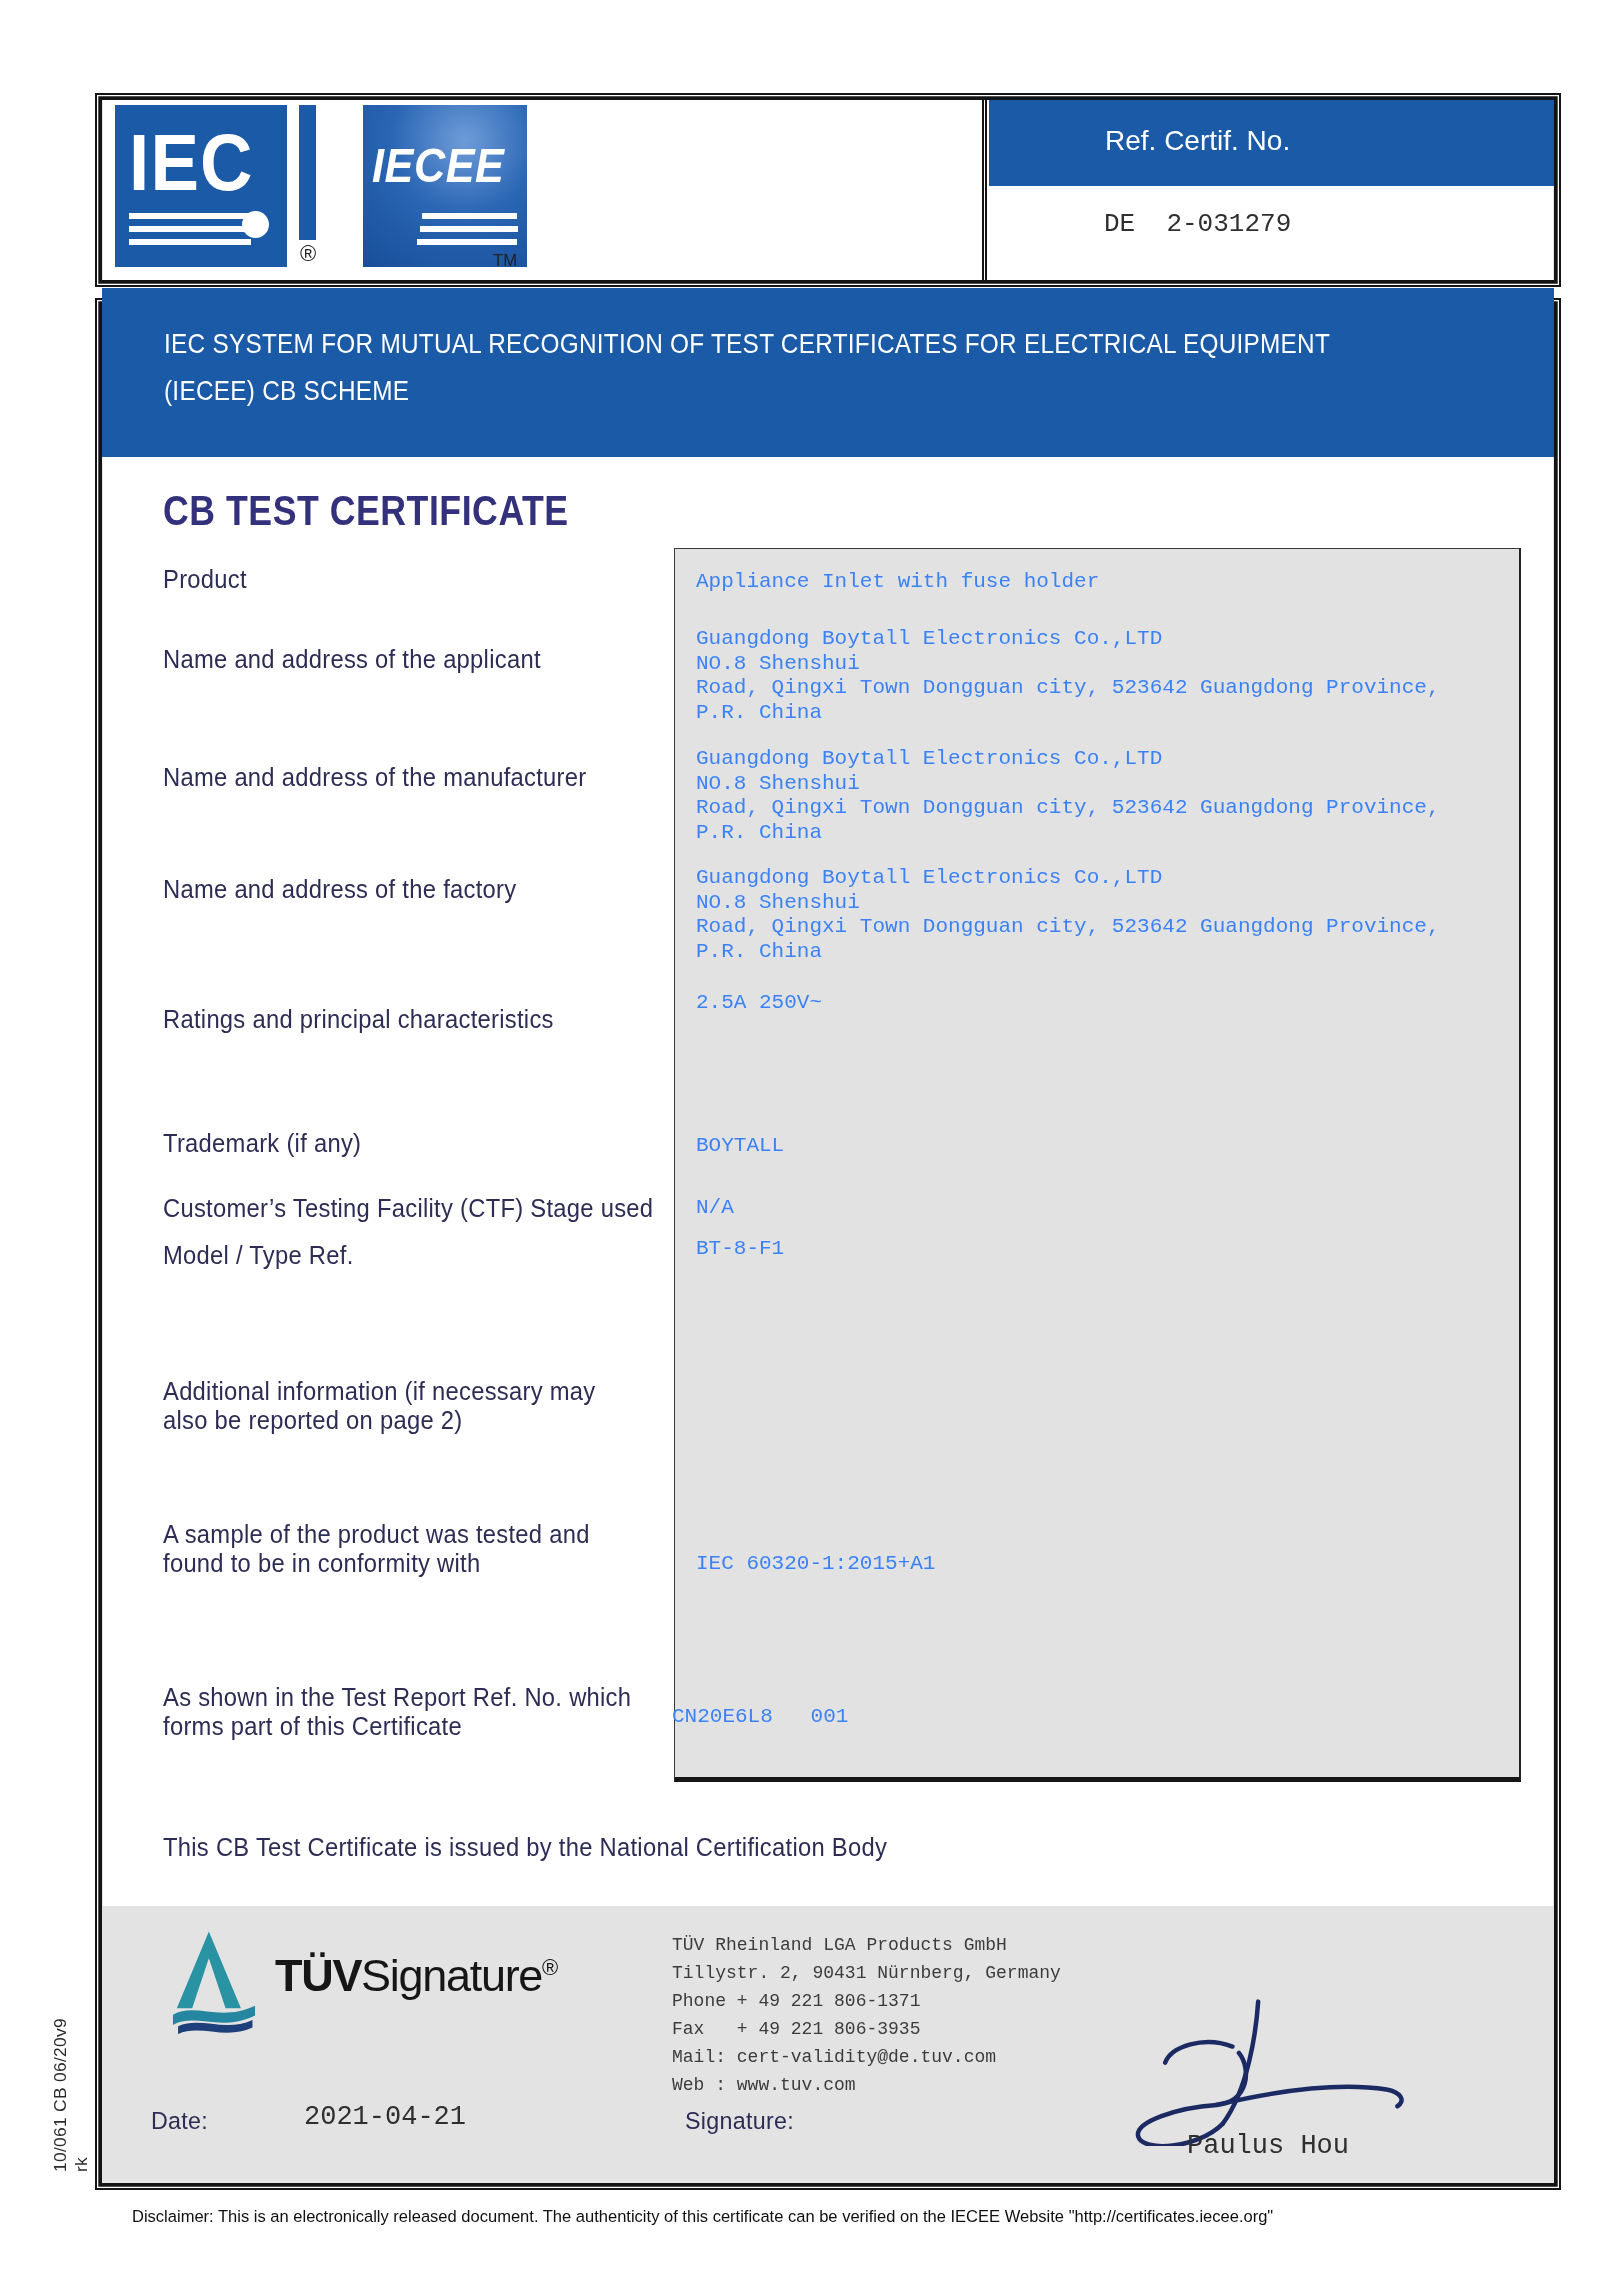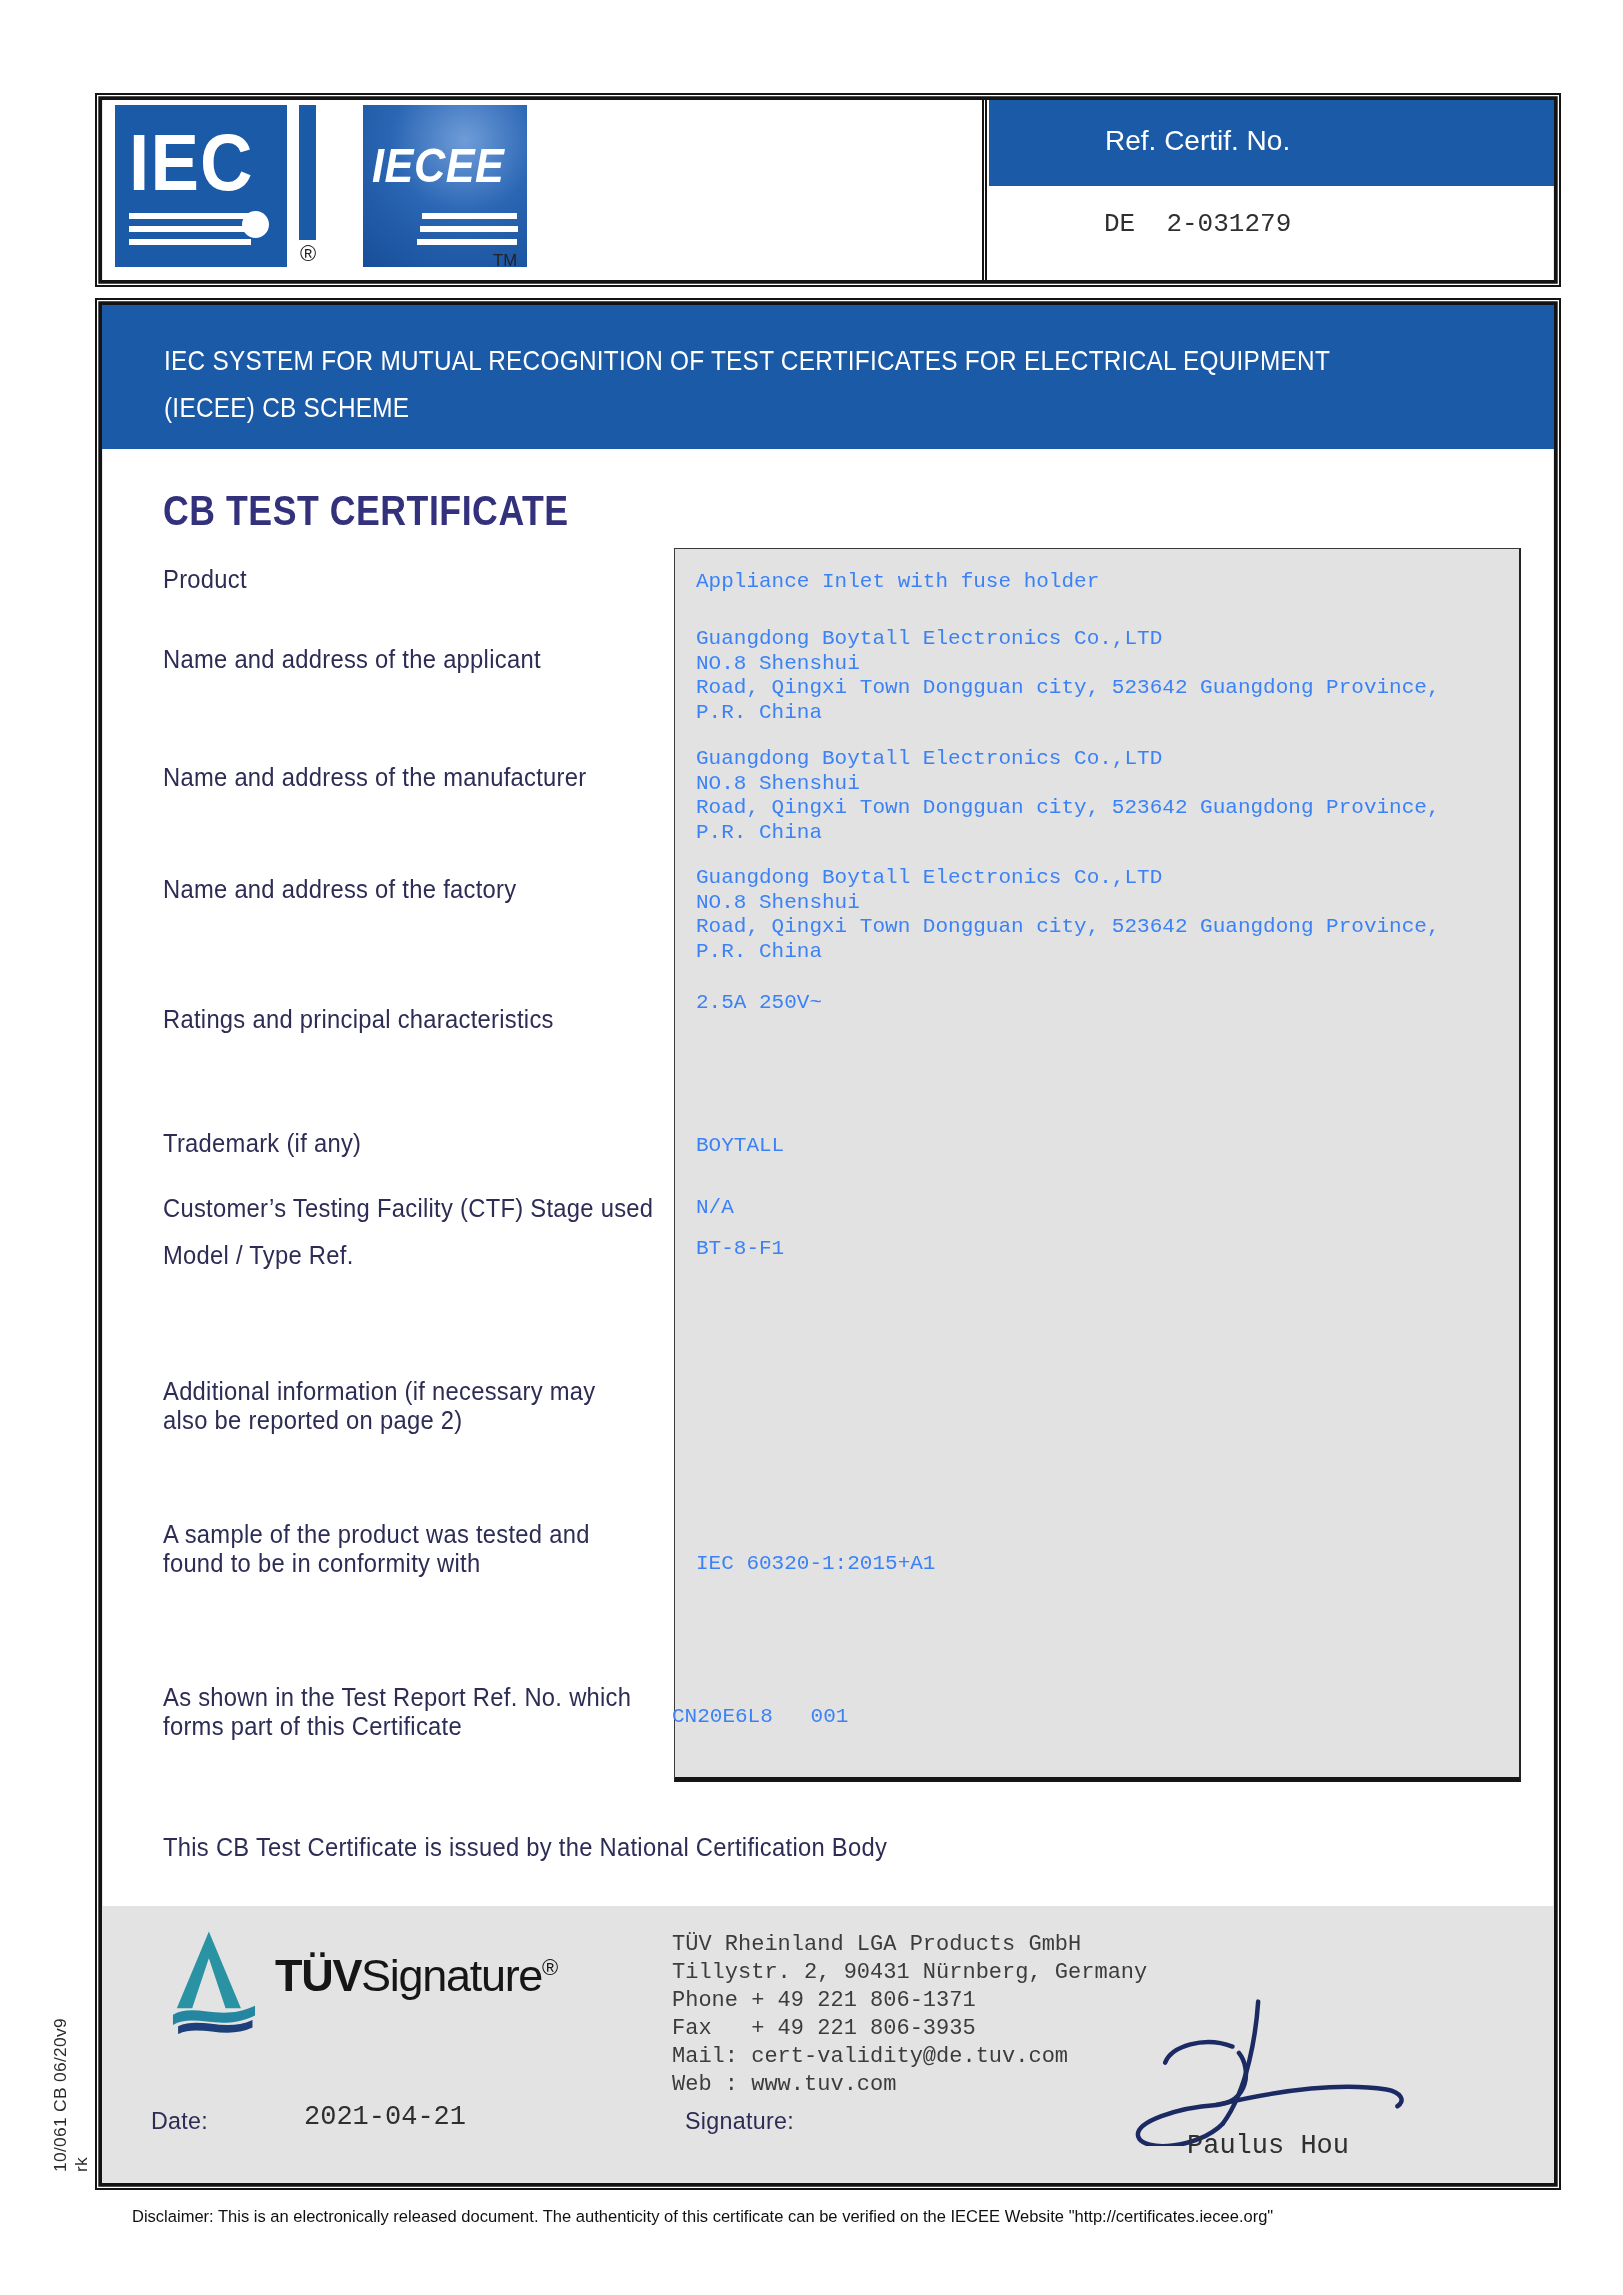--- a/index.html
+++ b/index.html
@@ -60,21 +60,21 @@
   <div class="abs" style="left:493px;top:251px;font-size:16.7px;color:#222;">TM</div>
 
   <div class="abs" style="left:982px;top:100px;height:181px;width:0;border-left:5.8px double #141414;"></div>
   <div class="abs blue" style="left:989px;top:100px;width:565px;height:86px;">
     <div class="abs white-caps" style="left:116px;top:24.5px;font-size:28px;">Ref. Certif. No.</div>
   </div>
   <div class="abs mono-big" style="left:1104px;top:209px;font-size:26px;white-space:pre;">DE  2-031279</div>
 
   <div class="frame" style="left:95px;top:298px;width:1466px;height:1892px;"></div>
 
-  <div class="abs blue" style="left:102px;top:305px;width:1452px;height:144px;">
+  <div class="abs blue" style="left:102px;top:288px;width:1452px;height:169px;">
     <div class="abs banner-text" style="left:62px;top:33px;">IEC SYSTEM FOR MUTUAL RECOGNITION OF TEST CERTIFICATES FOR ELECTRICAL EQUIPMENT</div>
     <div class="abs banner-text" style="left:62px;top:80px;">(IECEE) CB SCHEME</div>
   </div>
 
   <div class="abs title" style="left:163px;top:487px;">CB TEST CERTIFICATE</div>
 
   <div class="abs graybox" style="left:674px;top:548px;width:847px;height:1234px;"></div>
 
   <div class="abs lbl" style="left:163px;top:565px;">Product</div>
   <div class="abs lbl" style="left:163px;top:645px;">Name and address of the applicant</div>
@@ -119,21 +119,21 @@
     <svg width="90" height="109" viewBox="0 0 140 170">
       <path d="M12 130 L62 10 L112 130 L88 130 L62 52 L36 130 Z" fill="#2a93a3"></path>
       <path d="M6 140 C 40 120 80 152 134 126 L134 141 C 80 168 40 136 6 156 Z" fill="#2486a0"></path>
       <path d="M14 158 C 48 142 88 168 130 148 L130 160 C 88 180 48 154 14 170 Z" fill="#1d3f7a"></path>
     </svg>
   </div>
   <div class="abs brand" style="left:275px;top:1950px;">
     <b>TÜV</b><span>Signature</span><sup style="font-size:22px;letter-spacing:0;">®</sup>
   </div>
 
-  <div class="abs val" style="left:672px;top:1931px;font-size:22px;line-height:28px;color:#3c3c3c;">TÜV Rheinland LGA Products GmbH
+  <div class="abs val" style="left:672px;top:1931px;font-size:18px;line-height:28px;color:#3c3c3c;">TÜV Rheinland LGA Products GmbH
 Tillystr. 2, 90431 Nürnberg, Germany
 Phone + 49 221 806-1371
 Fax   + 49 221 806-3935
 Mail: cert-validity@de.tuv.com
 Web : www.tuv.com</div>
 
   <div class="abs" style="left:1120px;top:1992px;width:302px;height:154px;">
     <svg width="302" height="154" viewBox="0 0 470 240">
       <g fill="none" stroke="#1c2a63" stroke-width="7" stroke-linecap="round">
         <path d="M215 15 C 212 60 200 150 160 205"></path>

